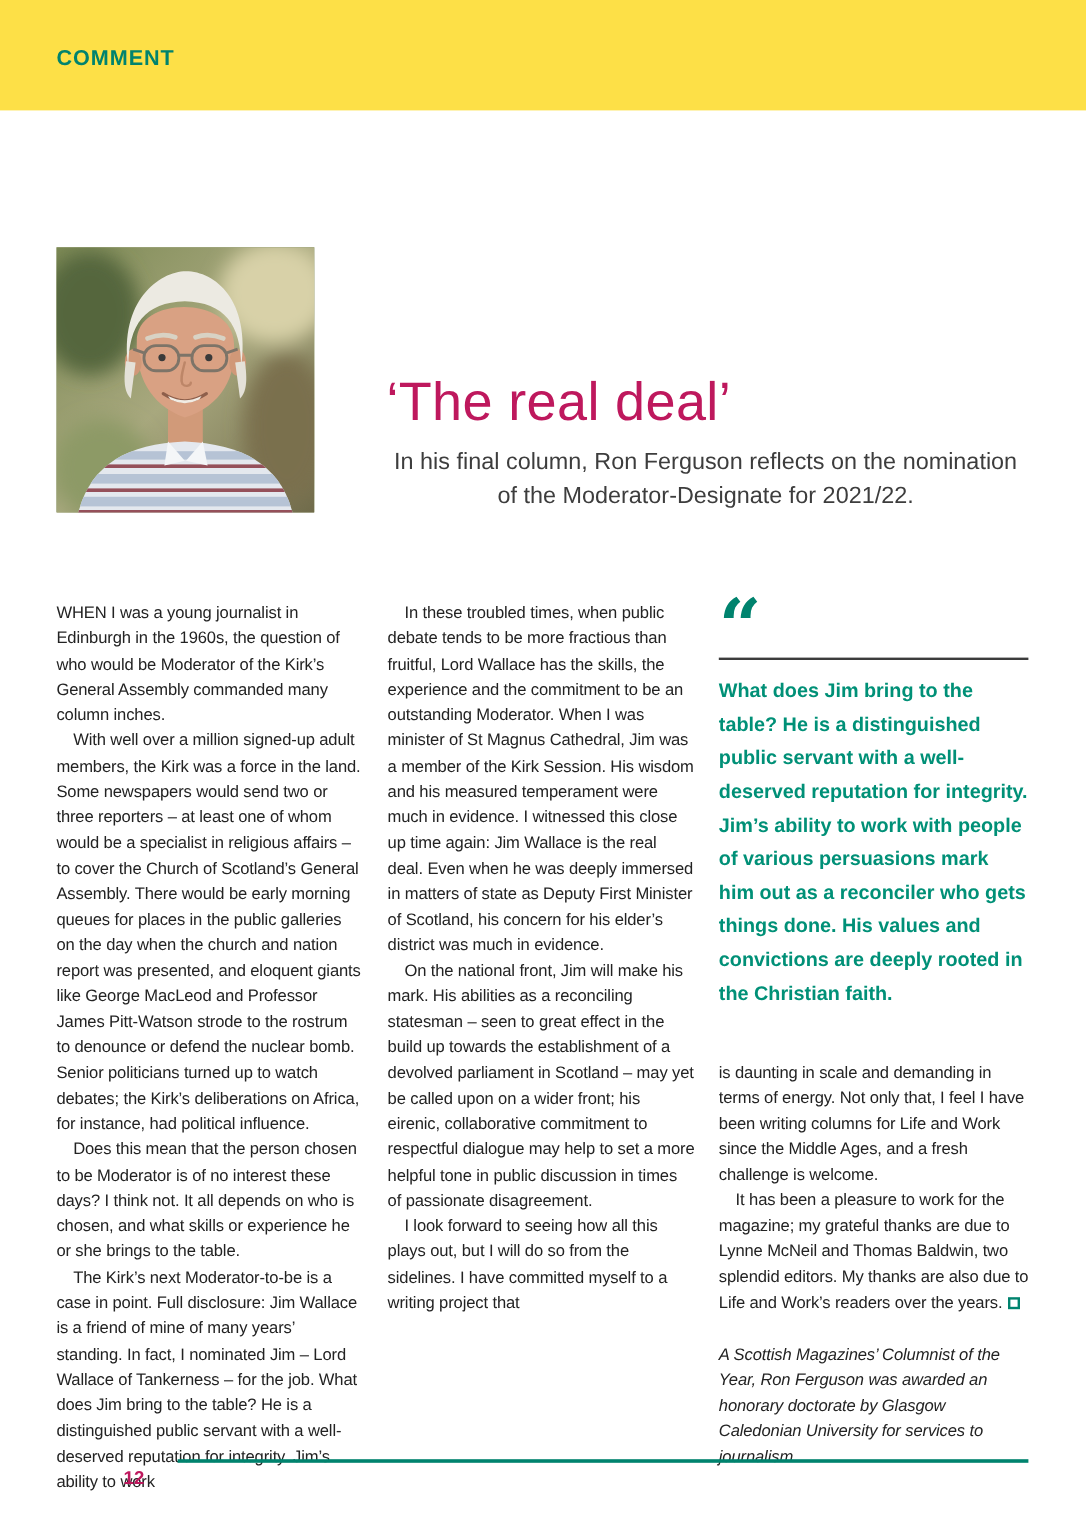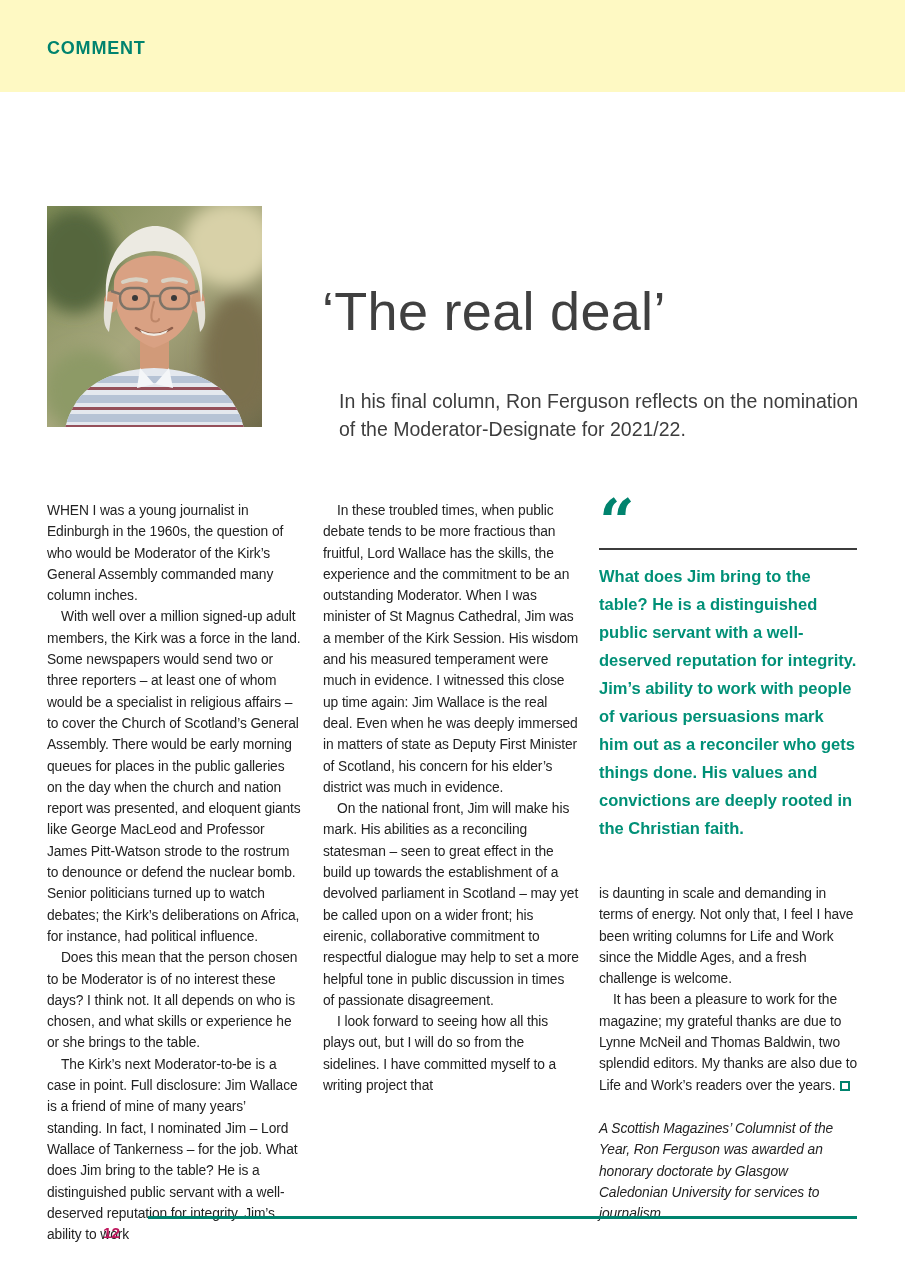--- a/index.html
+++ b/index.html
@@ -7,36 +7,36 @@
     position:relative;
     width:905px;height:1280px;
     background:#ffffff;
     overflow:hidden;
     font-family:"Liberation Sans","DejaVu Sans",sans-serif;
     color:#232323;
   }
   
   .top-bar{
     position:absolute;left:0;top:0;width:905px;height:92px;
-    background:#fef9c3;
+    background:#fde047;
   }
   .section-label{
     position:absolute;left:47px;top:38px;
     font-size:18px;font-weight:700;letter-spacing:0.8px;
     color:#00836e;
   }
   
   .photo{
     position:absolute;left:47px;top:206px;width:215px;height:221px;
     overflow:hidden;background:#8a9464;
   }
   .article-title{
-    position:absolute;left:322px;top:284px;
-    font-size:54px;line-height:1;font-weight:400;letter-spacing:0.3px;
-    color:#404040;
+    position:absolute;left:322px;top:312px;
+    font-size:45px;line-height:1;font-weight:400;letter-spacing:0.3px;
+    color:#be185d;
   }
   .article-standfirst{
     position:absolute;left:323px;top:372px;width:530px;
     font-size:19.5px;line-height:27.5px;font-weight:400;
     color:#3d3d3d;
   }
   
   .body-cols{
     position:absolute;left:47px;top:500px;width:810px;
     display:flex;justify-content:space-between;
@@ -152,21 +152,21 @@
       <circle cx="127" cy="92" r="3" fill="#3a3a3a"></circle>
 
       <path d="M107 96 C105 104 103 110 105 114 C108 117 112 115 112 113" stroke="#bd8668" stroke-width="2" fill="none" stroke-linecap="round"></path>
 
       <path d="M89 122 Q107 134 125 122" stroke="#8e5f4b" stroke-width="2.6" fill="none" stroke-linecap="round"></path>
       <path d="M93 124 Q107 131 121 124 L119 127 Q107 133 95 127 Z" fill="#f1ece4"></path>
     </svg>
   </div>
 
   <h1 class="article-title" style="margin:0;">‘The real deal’</h1>
-  <p class="article-standfirst" style="margin:16px;">In his final column, Ron Ferguson reflects on the nomination of the Moderator-Designate for 2021/22.</p>
+  <p class="article-standfirst" style="margin:0;text-align:center;">In his final column, Ron Ferguson reflects on the nomination of the Moderator-Designate for 2021/22.</p>
 
   <div class="body-cols">
 
     <div class="column c1">
       <p>WHEN I was a young journalist in Edinburgh in the 1960s, the question of who would be Moderator of the Kirk’s General Assembly commanded many column inches.</p>
       <p class="indent">With well over a million signed-up adult members, the Kirk was a force in the land. Some newspapers would send two or three reporters – at least one of whom would be a specialist in religious affairs – to cover the Church of Scotland’s General Assembly. There would be early morning queues for places in the public galleries on the day when the church and nation report was presented, and eloquent giants like George MacLeod and Professor James Pitt-Watson strode to the rostrum to denounce or defend the nuclear bomb. Senior politicians turned up to watch debates; the Kirk’s deliberations on Africa, for instance, had political influence.</p>
       <p class="indent">Does this mean that the person chosen to be Moderator is of no interest these days? I think not. It all depends on who is chosen, and what skills or experience he or she brings to the table.</p>
       <p class="indent">The Kirk’s next Moderator-to-be is a case in point. Full disclosure: Jim Wallace is a friend of mine of many years’ standing. In fact, I nominated Jim – Lord Wallace of Tankerness – for the job. What does Jim bring to the table? He is a distinguished public servant with a well-deserved reputation for integrity. Jim’s ability to work</p>
     </div>
 

